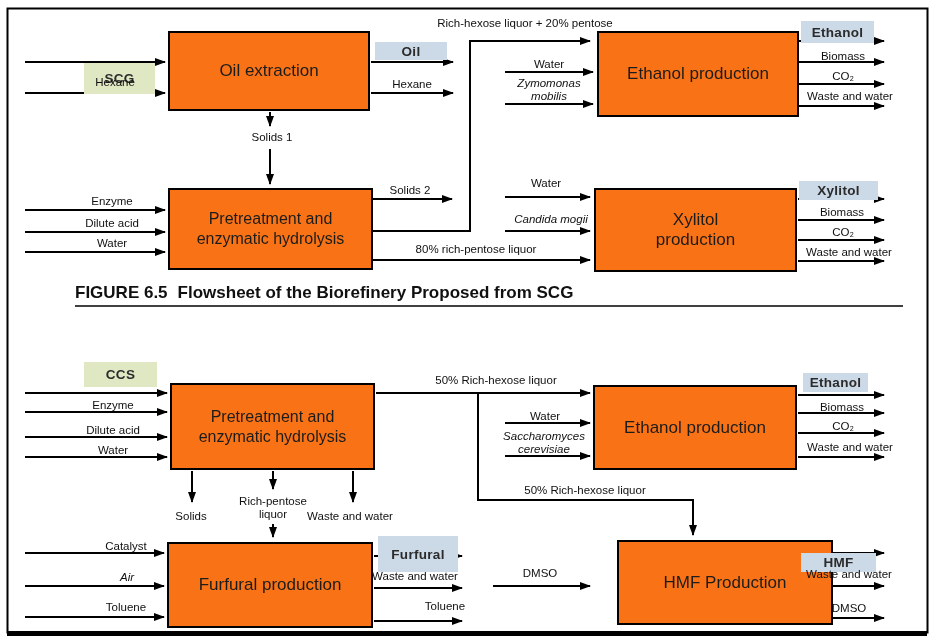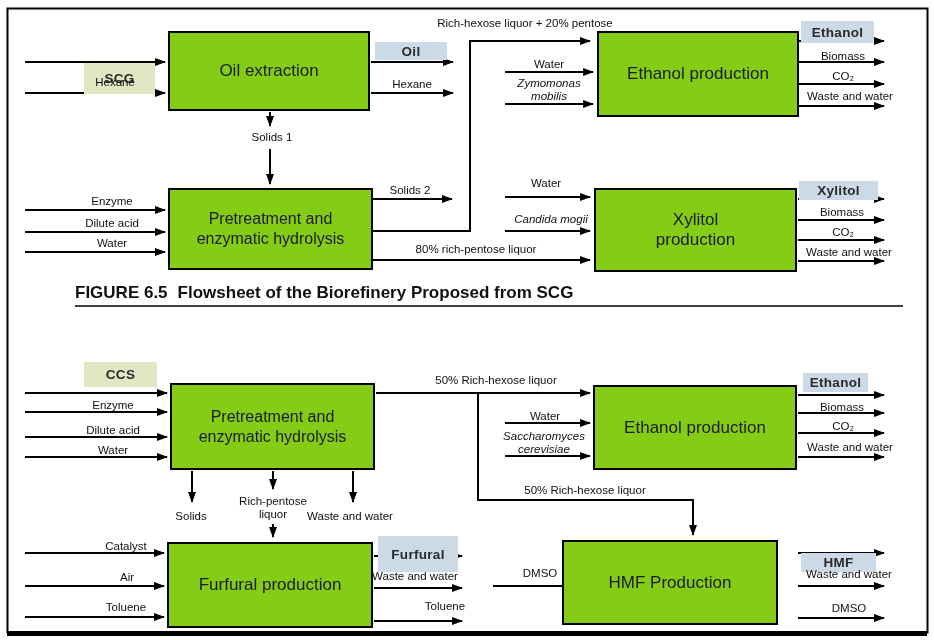--- a/index.html
+++ b/index.html
@@ -11,21 +11,21 @@
   .fl { stroke:var(--line-color,#000); stroke-width:2; fill:none; }
   .thin { stroke:var(--line-color,#000); stroke-width:1.5; fill:none; }
   .frame { stroke:var(--line-color,#000); stroke-width:2; fill:none; }
   .thick { stroke:var(--line-color,#000); stroke-width:5; fill:none; }
   .lbl {
     position:absolute; font-size:11.5px; line-height:1.12; color:#101010;
     white-space:nowrap; transform:translateX(-50%); text-align:center;
   }
   .lbl.i { font-style:italic; }
   .box {
-    position:absolute; box-sizing:border-box; border:2px solid #000; background:#84cc16;
+    position:absolute; box-sizing:border-box; border:2px solid #000; background:#f97316;
     display:flex; flex-direction:column; align-items:center; justify-content:center;
     text-align:center; color:#1c1c1c;
   }
   .box .t1 { font-size:17px; }
   .box .t2 { font-size:16px; line-height:1.25;text-align:center; }
   .tag {
     position:absolute; box-sizing:border-box; display:flex; align-items:center;
     justify-content:center; font-size:13.5px; font-weight:600; color:#2b2b2b;
     letter-spacing:.3px;
   }
@@ -171,39 +171,39 @@
   </div>
 
   <div class="tag prod" style="left:803px; top:373px; width:65px; height:19px;">Ethanol</div>
 
   <div class="box" style="left:167px; top:542px; width:206px; height:86px;">
     <span class="t1">Furfural production</span>
   </div>
 
   <div class="tag prod" style="left:378px; top:536px; width:80px; height:36px;text-align:right;">Furfural</div>
 
-  <div class="box" style="left:562px; top:540px; width:216px; height:85px;text-align:center;">
+  <div class="box" style="left:617px; top:540px; width:216px; height:85px;text-align:center;">
     <span class="t1">HMF Production</span>
   </div>
 
   <div class="tag prod" style="left:801px; top:529px; width:75px; height:19px;margin-top:24px;">HMF</div>
 
   <div class="lbl" style="left:113px; top:399px;">Enzyme</div>
   <div class="lbl" style="left:113px; top:424px;">Dilute acid</div>
   <div class="lbl" style="left:113px; top:444px;">Water</div>
   <div class="lbl" style="left:496px; top:374px;">50% Rich-hexose liquor</div>
   <div class="lbl" style="left:585px; top:484px;">50% Rich-hexose liquor</div>
   <div class="lbl" style="left:191px; top:510px;">Solids</div>
   <div class="lbl" style="left:273px; top:495px;">
     <span style="display:block;">Rich-pentose</span>
     <span style="display:block;">liquor</span>
   </div>
   <div class="lbl" style="left:350px; top:510px;">Waste and water</div>
   <div class="lbl" style="left:126px; top:540px;">Catalyst</div>
-  <div class="lbl" style="left:127px; top:571px;">Air</div>
+  <div class="lbl" style="left:127px; top:571px;font-style:italic;">Air</div>
   <div class="lbl" style="left:126px; top:601px;">Toluene</div>
   <div class="lbl" style="left:415px; top:570px;">Waste and water</div>
   <div class="lbl" style="left:445px; top:600px;">Toluene</div>
   <div class="lbl" style="left:545px; top:410px;">Water</div>
   <div class="lbl i" style="left:544px; top:430px;">
     <span style="display:block;">Saccharomyces</span>
     <span style="display:block;">cerevisiae</span>
   </div>
   <div class="lbl" style="left:540px; top:567px;">DMSO</div>
   <div class="lbl" style="left:842px; top:401px;">Biomass</div>

